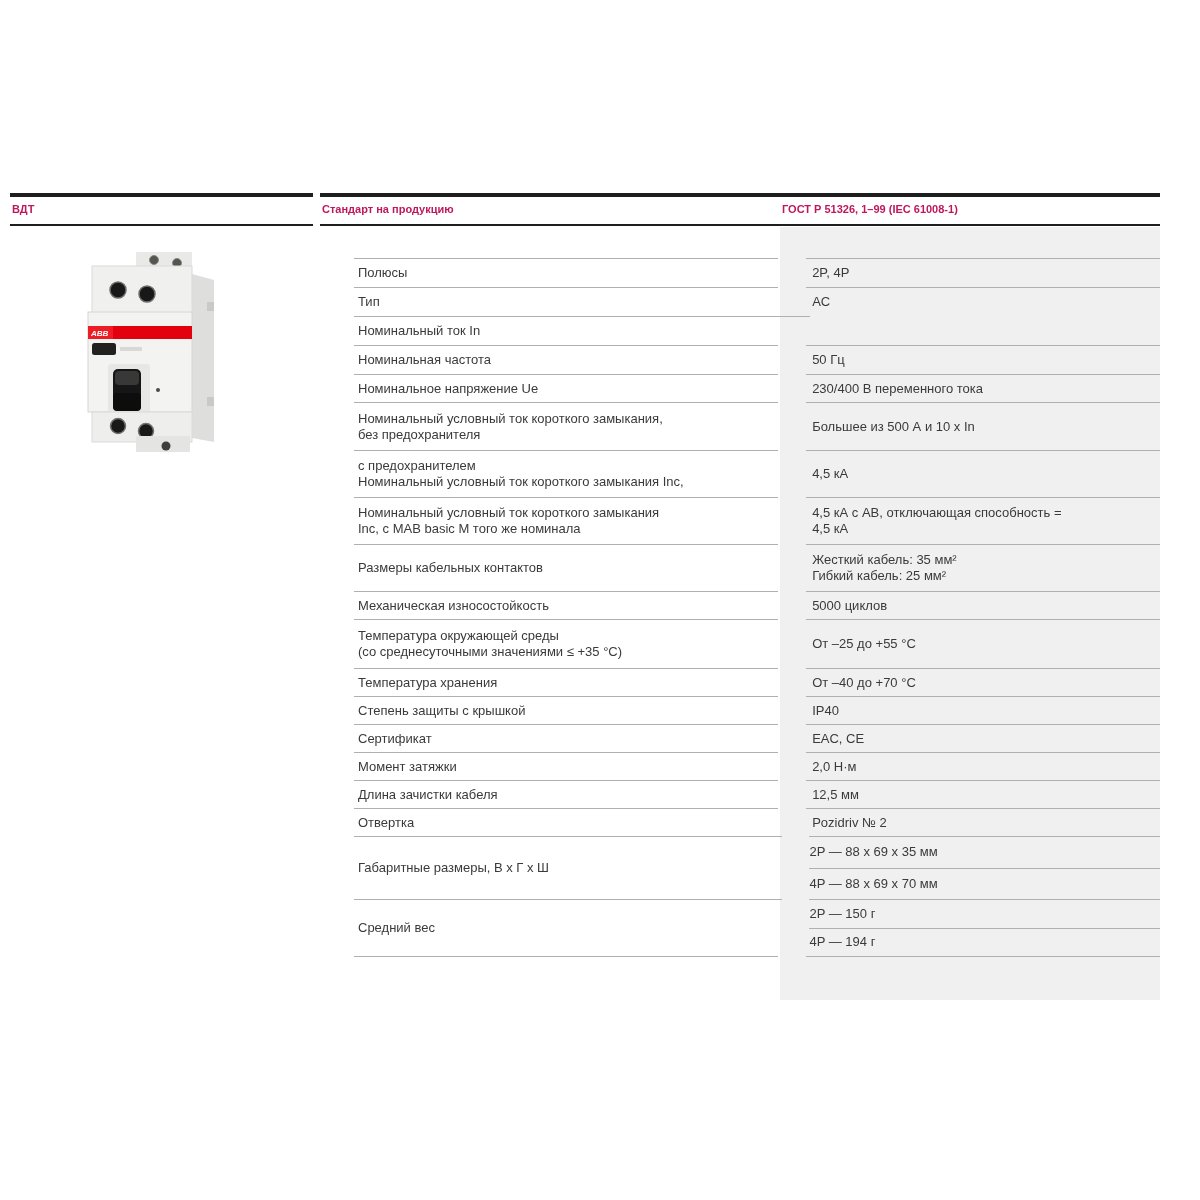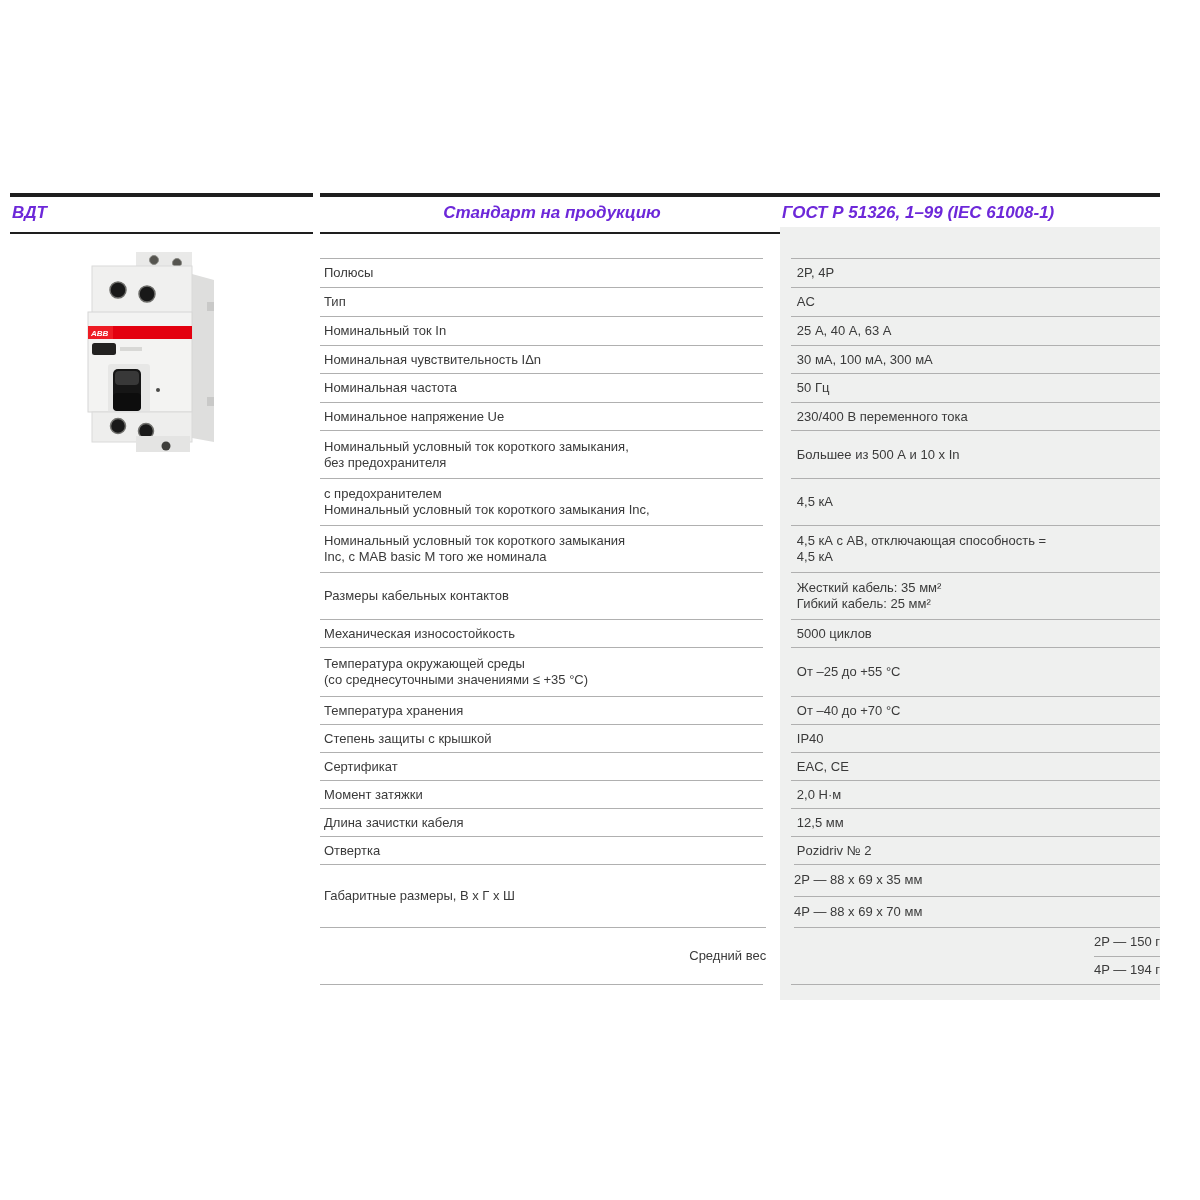--- a/index.html
+++ b/index.html
@@ -14,62 +14,62 @@
   .page { position: relative; width: 1200px; height: 1200px; background: #fff; }
 
   
   .hdr { position: absolute; top: 193px; border-top: 4px solid #1e1e1e; }
   .hdr-left  { left: 10px;  width: 303px; }
   .hdr-right { left: 320px; width: 840px; }
   .hdr-inner {
     border-bottom: 2px solid #1e1e1e;
     padding: 6px 0 9px 2px;
     font-weight: bold;
-    font-size: 17px;
-    color: #6d28d9;
-    font-style: italic;
+    font-size: 11px;
+    color: #be185d;
   }
   .hdr-cols { display: flex; }
-  .hcol1 { width: 460px; text-align: center; }
+  .hcol1 { width: 460px; }
   .hcol2 { flex: 1; }
 
   
   .product { position: absolute; left: 84px; top: 250px; width: 142px; height: 208px; }
 
   
   .spec-table { position: absolute; left: 320px; top: 227px; width: 840px; height: 773px; }
   .value-col-bg {
     position: absolute; left: 460px; top: 0; width: 380px; height: 773px;
     background: #eff0ef;
   }
   .rows { position: absolute; left: 0; top: 31px; width: 840px; }
   .row { display: flex; position: relative; }
   .cl {
     width: 452px; padding-left: 4px;
     border-top: 1px solid #b0b0b0;
     display: flex; flex-direction: column; justify-content: center;
     font-size: 13px; line-height: 16px; color: #3a3a3a;
     box-sizing: content-box;
+    margin-left: 34px;
   }
   .gap { width: 4px; }
   .cv {
     width: 374px; padding-left: 6px;
     border-top: 1px solid #b0b0b0;
     display: flex; flex-direction: column; justify-content: center;
     font-size: 13px; line-height: 16px; color: #3a3a3a;
     box-sizing: content-box;
     margin-left: 24px;
   }
   .h28 { height: 28px; }
   .h27 { height: 27px; }
   .h47 { height: 47px; }
   .h46 { height: 46px; }
   .h48 { height: 48px; }
   .h62 { height: 62px; }
-  .h56 { height: 56px; align-items: flex-end; }
+  .h56 { height: 56px; }
   .h0  { height: 0; }
   .cv.subs { padding-left: 0; justify-content: flex-start; }
   .sub { display: flex; align-items: center; }
   .sub + .sub { border-top: 1px solid #b0b0b0; }
   .s31 { height: 31px; }
   .s28 { height: 28px; }
 </style>
 </head>
 <body>
 
@@ -136,28 +136,22 @@
 
       <div class="row">
         <div class="cl h28">Тип</div>
         <div class="gap"></div>
         <div class="cv h28">AC</div>
       </div>
 
       <div class="row">
         <div class="cl h28">Номинальный ток In</div>
         <div class="gap"></div>
-        <div class="cv h28">25 А, 40 А, 63 А</div>
-      </div>
-
-      <div class="row">
-        <div class="cl h27">Номинальная чувствительность IΔn</div>
-        <div class="gap"></div>
-        <div class="cv h27">30 мА, 100 мА, 300 мА</div>
-      </div>
+      </div>
+
 
       <div class="row">
         <div class="cl h28">Номинальная частота</div>
         <div class="gap"></div>
         <div class="cv h28">50 Гц</div>
       </div>
 
       <div class="row">
         <div class="cl h27">Номинальное напряжение Ue</div>
         <div class="gap"></div>

